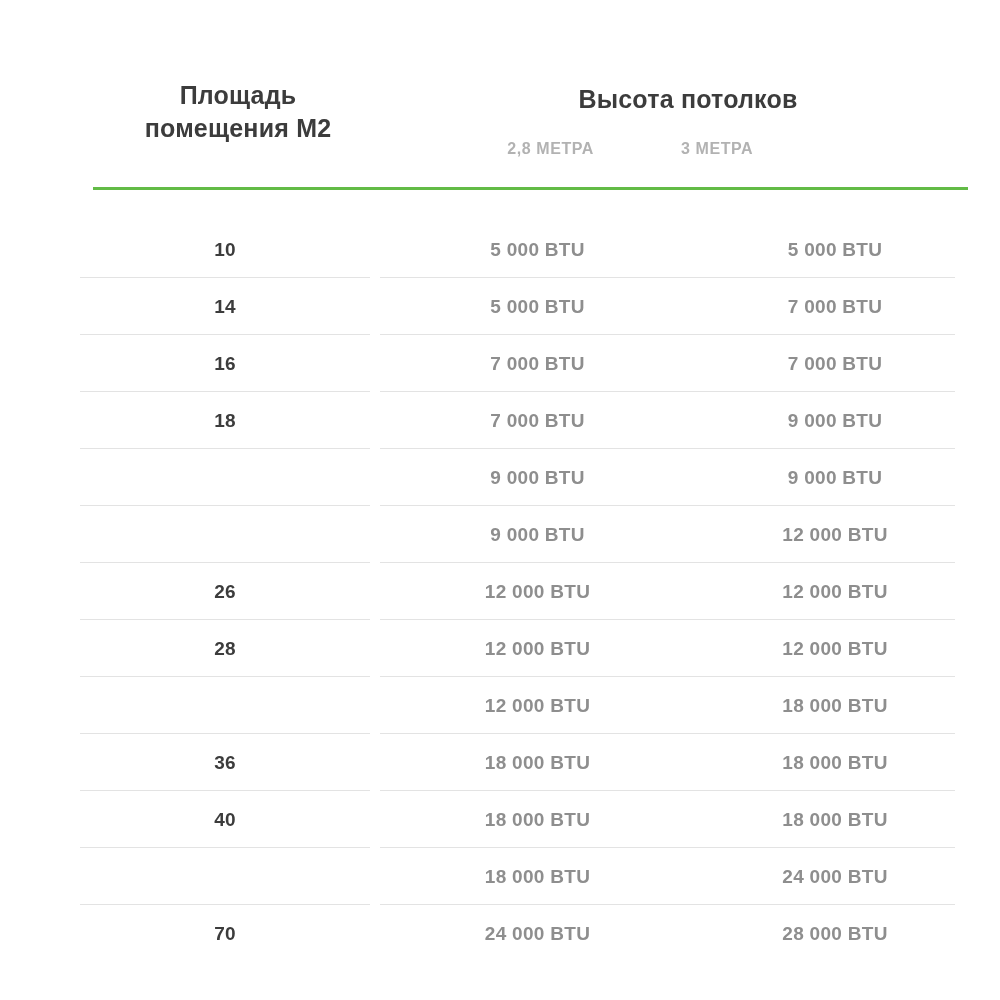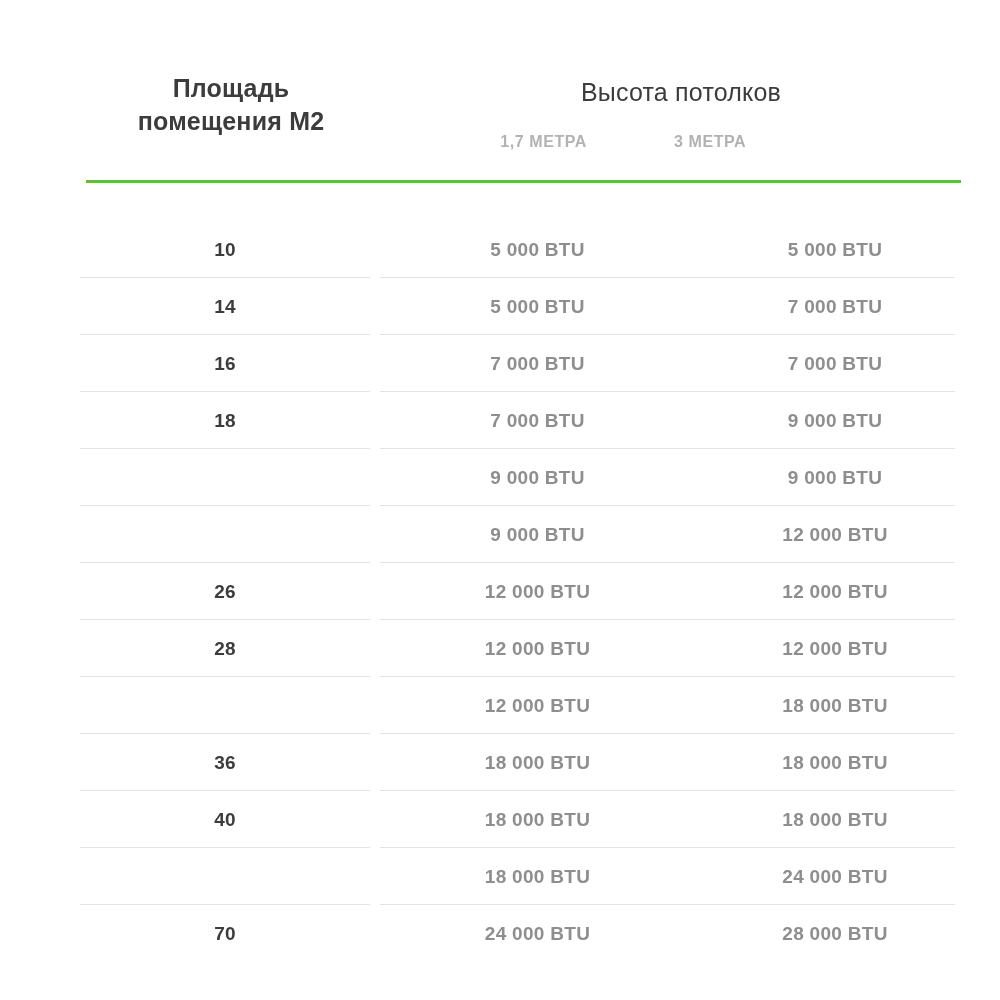--- a/index.html
+++ b/index.html
@@ -11,21 +11,21 @@
     height: 1000px;
     background: #ffffff;
     font-family: "Liberation Sans", sans-serif;
     -webkit-font-smoothing: antialiased;
   }
   .page {
     position: relative;
     width: 1000px;
     height: 1000px;
     box-sizing: border-box;
-    padding: 6px;
+    padding: 13px;
   }
 
   
   .header {
     position: relative;
     height: 175px;
   }
   .head-area {
     position: absolute;
     left: 80px;
@@ -38,21 +38,21 @@
     line-height: 1.32;
     letter-spacing: 0.2px;
   }
   .head-ceiling {
     position: absolute;
     left: 430px;
     top: 72px;
     width: 490px;
     text-align: center;
     font-size: 25px;
-    font-weight: normal;
+    font-weight: bold;
     color: #3c3c3c;
     letter-spacing: 0.2px;
   }
   .head-sub {
     position: absolute;
     top: 127px;
     font-size: 16px;
     font-weight: bold;
     color: #b2b2b2;
     letter-spacing: 0.6px;
@@ -138,21 +138,21 @@
 <body>
 
 <div class="page">
 
   <div class="header">
     <div class="head-area">
       <div>Площадь</div>
       <div>помещения М2</div>
     </div>
     <div class="head-ceiling">Высота потолков</div>
-    <div class="head-sub c1">1,7 МЕТРА</div>
+    <div class="head-sub c1">2,8 МЕТРА</div>
     <div class="head-sub c2">3 МЕТРА</div>
     <div class="green-rule"></div>
   </div>
 
   <div class="table">
 
     <div class="row">
       <div class="cell area">10</div>
       <div class="cell v1">5 000 BTU</div>
       <div class="cell v2">5 000 BTU</div>

